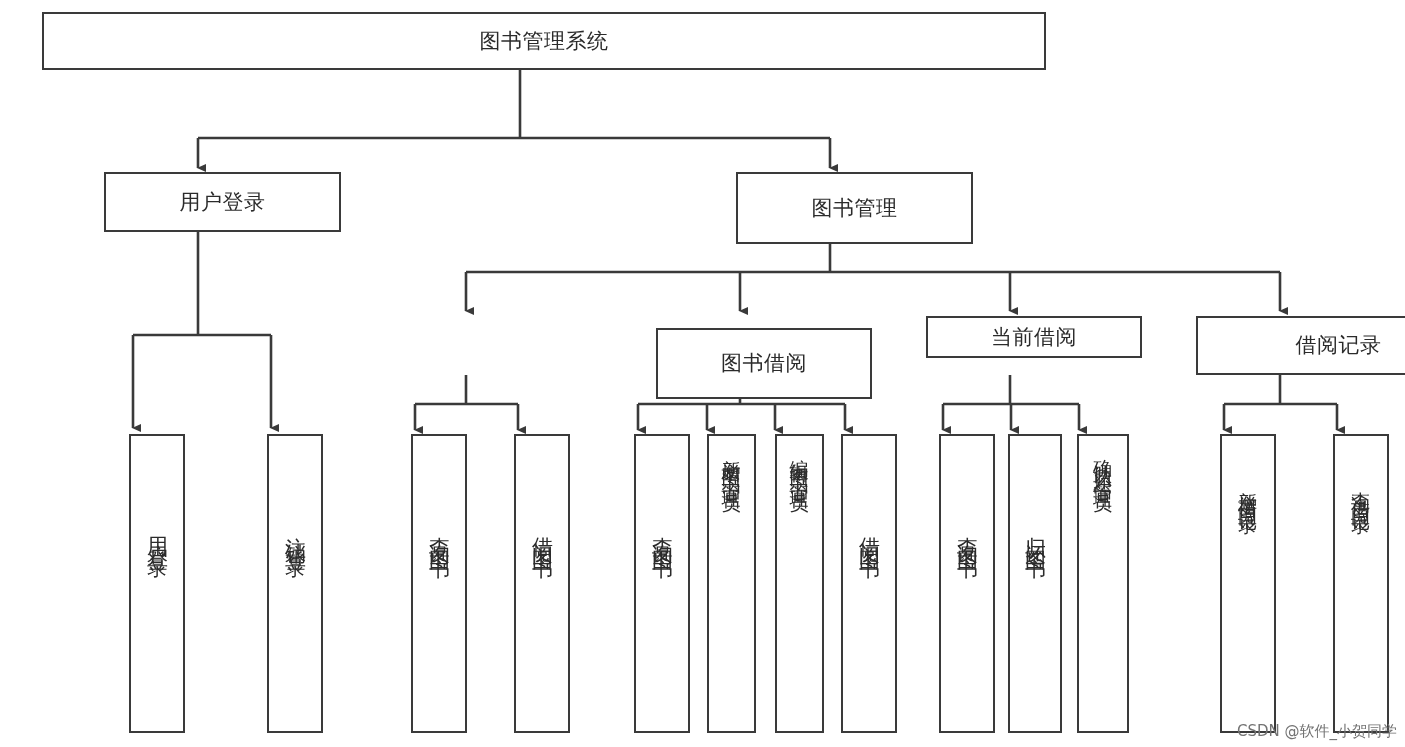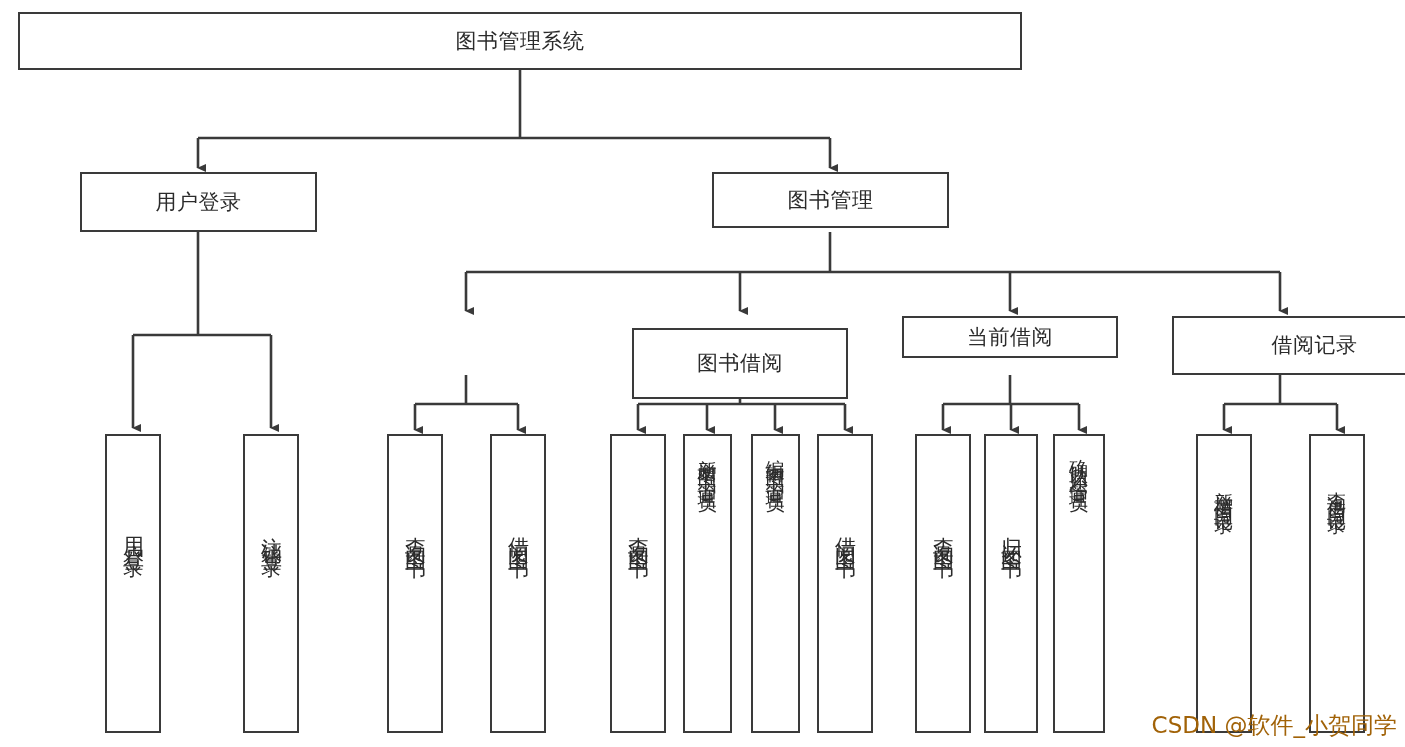--- a/index.html
+++ b/index.html
@@ -28,20 +28,21 @@
   }
   .node {
     position: absolute;
     box-sizing: border-box;
     background: #ffffff;
     border: 2px solid #3a3a3a;
     display: flex;
     align-items: center;
     justify-content: center;
     color: #2b2b2b;
+    margin-left: 24px;
   }
   .node .label {
     display: block;
     text-align: center;
     line-height: 1.18;
     white-space: nowrap;
   }
   
   .node.horiz .label {
     font-size: 21px;
@@ -62,22 +63,22 @@
     white-space: nowrap;
   }
   .node.vert.narrow .label {
     font-size: 19px;
     letter-spacing: 5px;
   }
   .watermark {
     position: absolute;
     right: 8px;
     bottom: 6px;
-    font-size: 23px;
-    color: #a16207;
+    font-size: 15px;
+    color: #737373;
     white-space: nowrap;
     user-select: none;
   }
 </style>
 </head>
 <body>
 
 <div id="canvas">
 
   <svg class="edges" viewBox="0 0 1405 747" xmlns="http://www.w3.org/2000/svg">
@@ -132,21 +133,21 @@
     </g>
   </svg>
 
   <div class="node horiz" style="left:18px; top:12px; width:1004px; height:58px;">
     <span class="label">图书管理系统</span>
   </div>
 
   <div class="node horiz" style="left:80px; top:172px; width:237px; height:60px;">
     <span class="label">用户登录</span>
   </div>
-  <div class="node horiz" style="left:712px; top:172px; width:237px; height:56px;">
+  <div class="node horiz" style="left:712px; top:172px; width:237px; height:72px;">
     <span class="label">图书管理</span>
   </div>
 
   <div class="node horiz" style="left:632px; top:328px; width:216px; height:71px;">
     <span class="label">图书借阅</span>
   </div>
   <div class="node horiz" style="left:902px; top:316px; width:216px; height:42px;">
     <span class="label">当前借阅</span>
   </div>
   <div class="node horiz" style="left:1172px; top:316px; width:253px; height:59px;padding-left:32px;">

